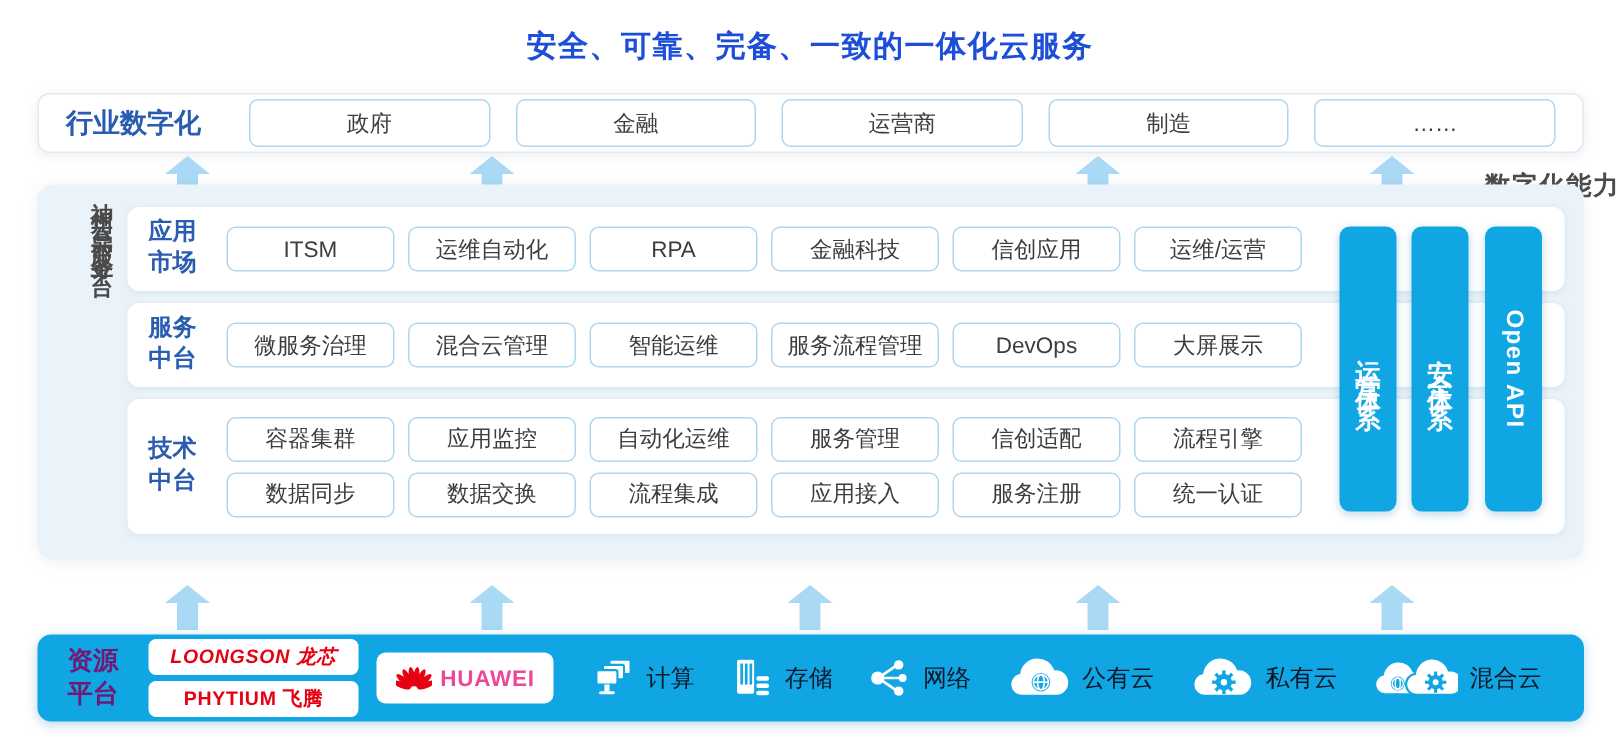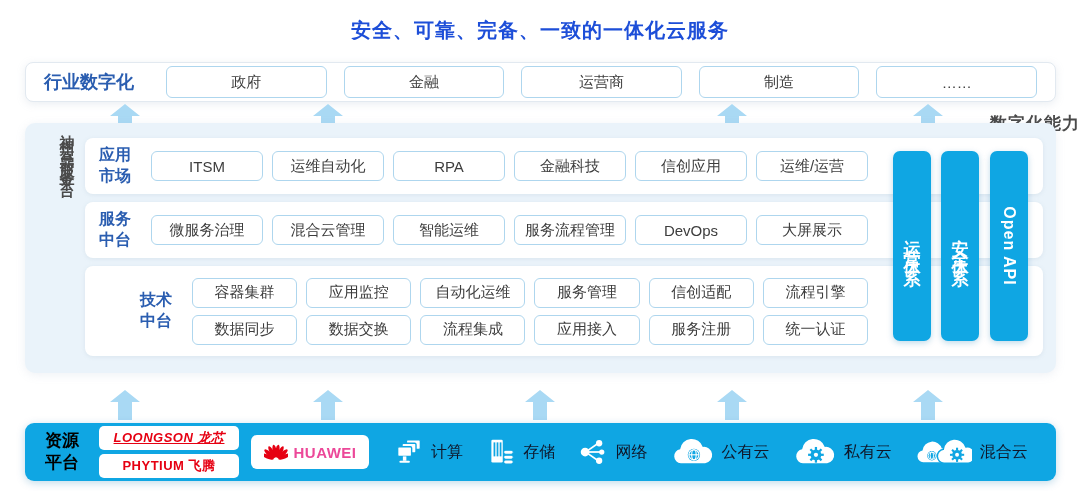--- a/index.html
+++ b/index.html
@@ -46,21 +46,21 @@
     background:var(--panel-bg);border-radius:10px;box-shadow:0 2px 10px rgba(140,160,185,.15);}
   .side-label{position:absolute;left:32px;top:0;height:100%;
     display:flex;align-items:center;
     writing-mode:vertical-rl;text-orientation:upright;
     font-size:15px;font-weight:600;color:#4a4a4a;letter-spacing:6px;}
   .rows{position:absolute;left:60px;right:13px;top:15px;bottom:17px;
     display:flex;flex-direction:column;gap:8px;}
   .rowcard{background:#fff;border-radius:8px;display:flex;align-items:center;
     box-shadow:0 1px 4px rgba(150,170,190,.18);}
   .rowcard.r1,.rowcard.r2{height:56px;}
-  .rowcard.r3{flex:1;padding-left:41px;}
+  .rowcard.r3{flex:1;}
   .rlabel{flex:none;width:40px;margin-left:14px;font-size:16px;font-weight:bold;
     color:var(--label-blue);line-height:1.3;}
   .boxgrid{flex:1;display:grid;grid-template-columns:repeat(6,1fr);gap:9px;
     margin-left:12px;margin-right:175px;}
   .box{height:30px;border:1px solid var(--box-border);border-radius:6px;background:#fff;
     display:flex;align-items:center;justify-content:center;font-size:15px;color:var(--text-dark);}
   .r3-lines{flex:1;display:flex;flex-direction:column;gap:7px;}
   .r3-lines .boxgrid{flex:none;}
 
   
@@ -71,27 +71,27 @@
   .pillar-v{writing-mode:vertical-rl;text-orientation:upright;
     font-size:17px;font-weight:bold;letter-spacing:10px;}
   .pillar-r span{display:inline-block;transform:rotate(90deg);white-space:nowrap;
     font-size:16px;font-weight:bold;letter-spacing:1px;}
 
   
   .resbar{position:absolute;left:25px;top:423px;width:1031px;height:58px;
     background:var(--accent-blue);border-radius:9px;
     display:flex;align-items:center;padding:0 16px;gap:12px;
     box-shadow:0 2px 8px rgba(0,110,170,.25);}
-  .res-label{color:#000000;font-weight:bold;font-size:17px;width:38px;line-height:1.3;
+  .res-label{color:#701a75;font-weight:bold;font-size:17px;width:38px;line-height:1.3;
     flex:none;margin-left:4px;}
   .vendor-col{display:flex;flex-direction:column;gap:4px;flex:none;margin-left:4px;}
   .vchip{width:140px;height:24px;background:#fff;border-radius:5px;
     display:flex;align-items:center;justify-content:center;
     color:var(--logo-red);font-weight:bold;font-size:13px;letter-spacing:.5px;}
-  .vchip.it{font-style:italic;text-decoration:underline;}
+  .vchip.it{font-style:italic;}
   .hchip{width:118px;height:34px;background:#fff;border-radius:6px;
     display:flex;align-items:center;justify-content:center;gap:6px;flex:none;}
   .htext{color:#ec4899;font-weight:bold;font-size:15px;letter-spacing:.5px;}
   .res-items{flex:1;display:flex;align-items:center;justify-content:space-around;margin-left:2px;}
   .res-item{display:flex;align-items:center;gap:8px;color:#0f172a;font-size:16px;font-weight:500;}
   .res-item svg{display:block;}
   .icon-fill{fill:#fff;}
   .icon-accent{fill:var(--accent-blue);}
   .icon-stroke{stroke:#fff;fill:none;}
   .sep{stroke:var(--accent-blue);}

